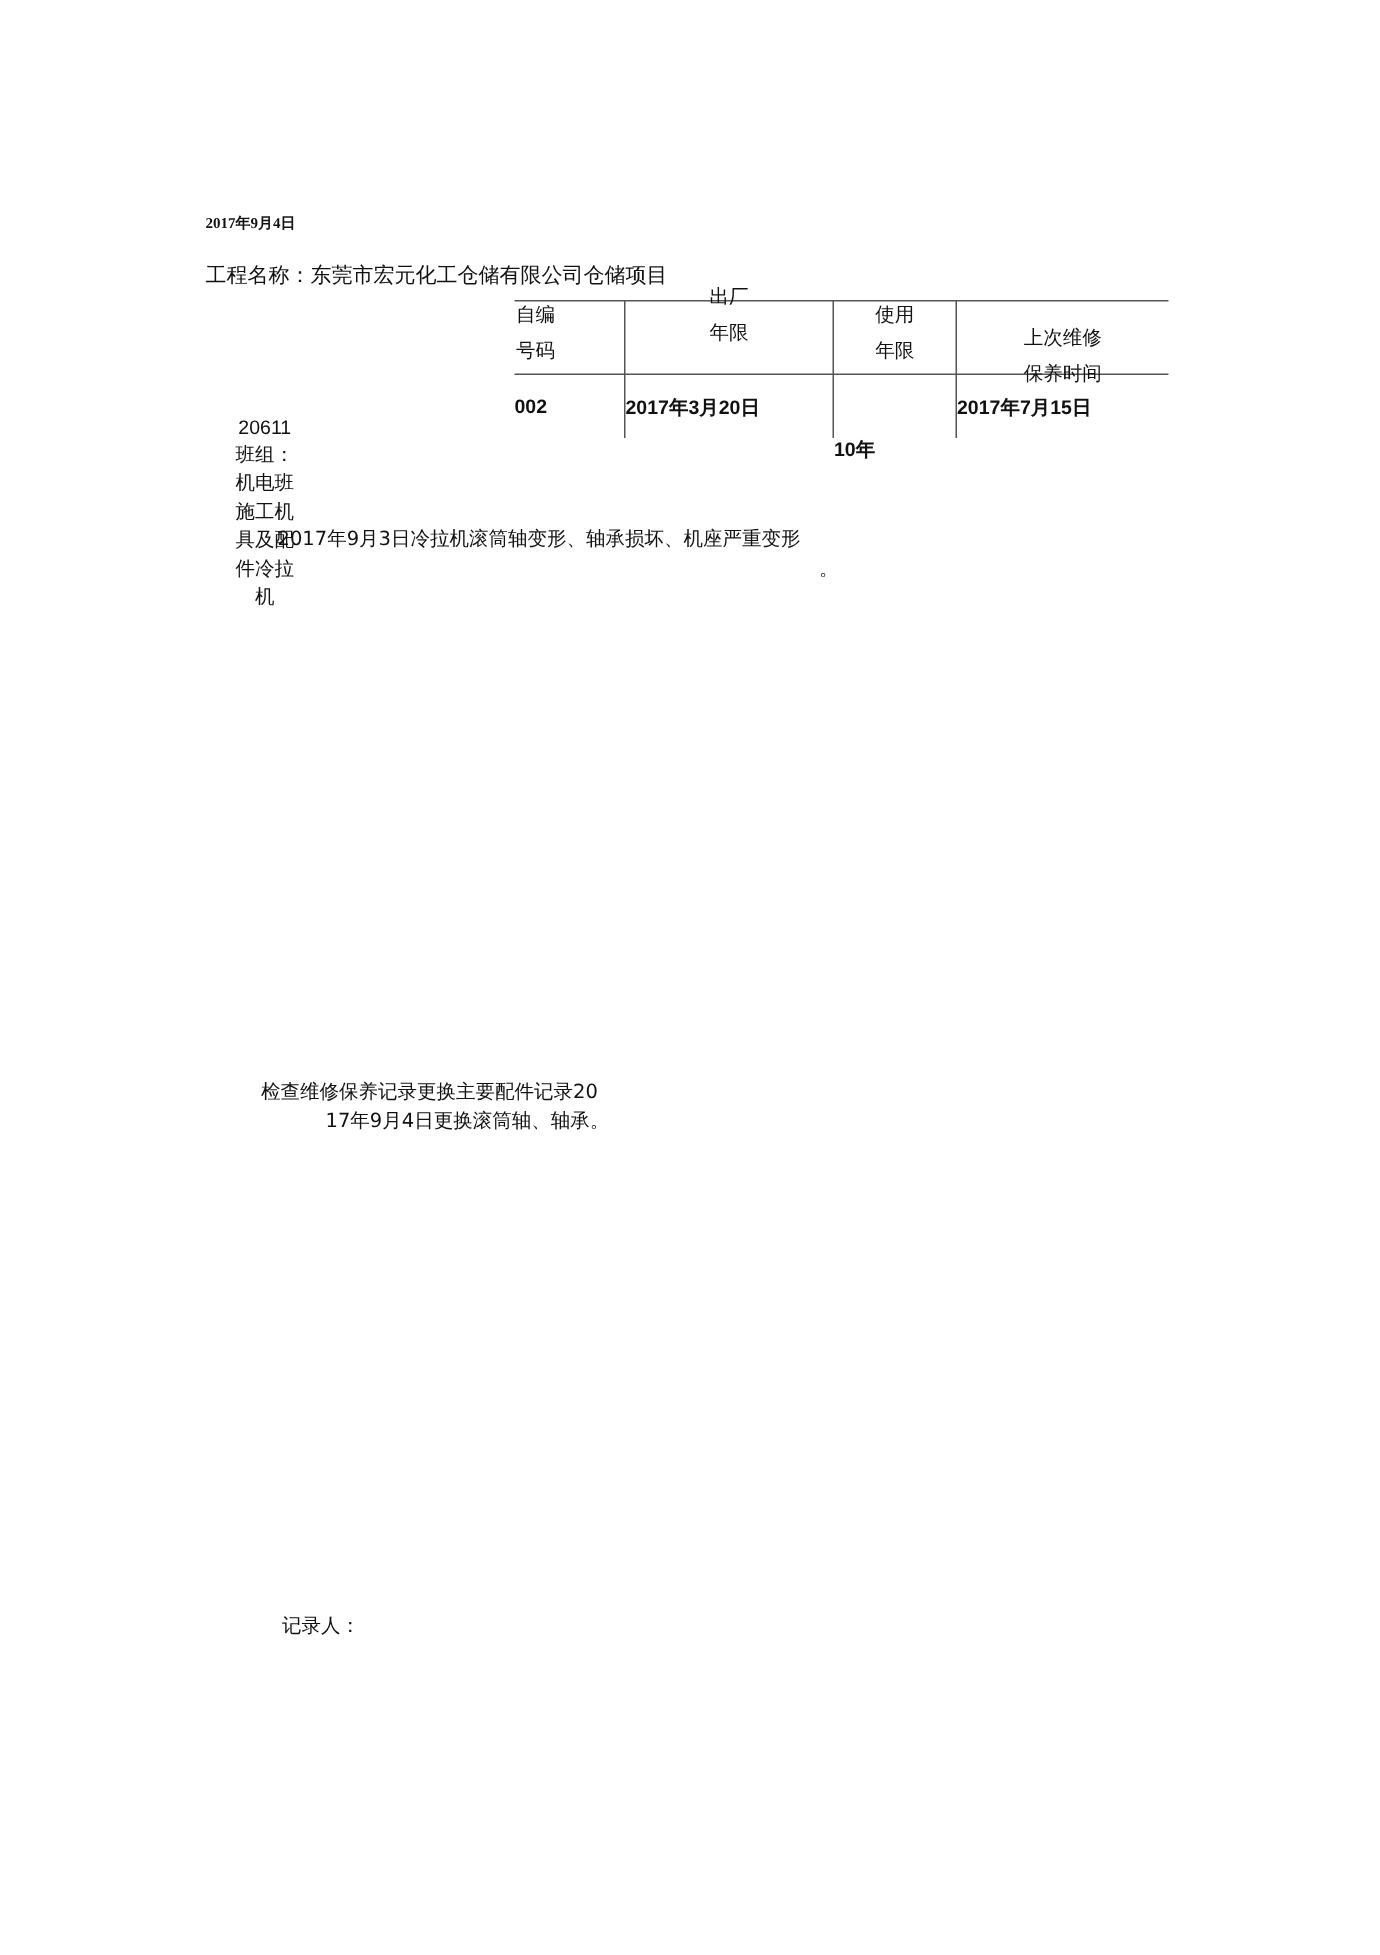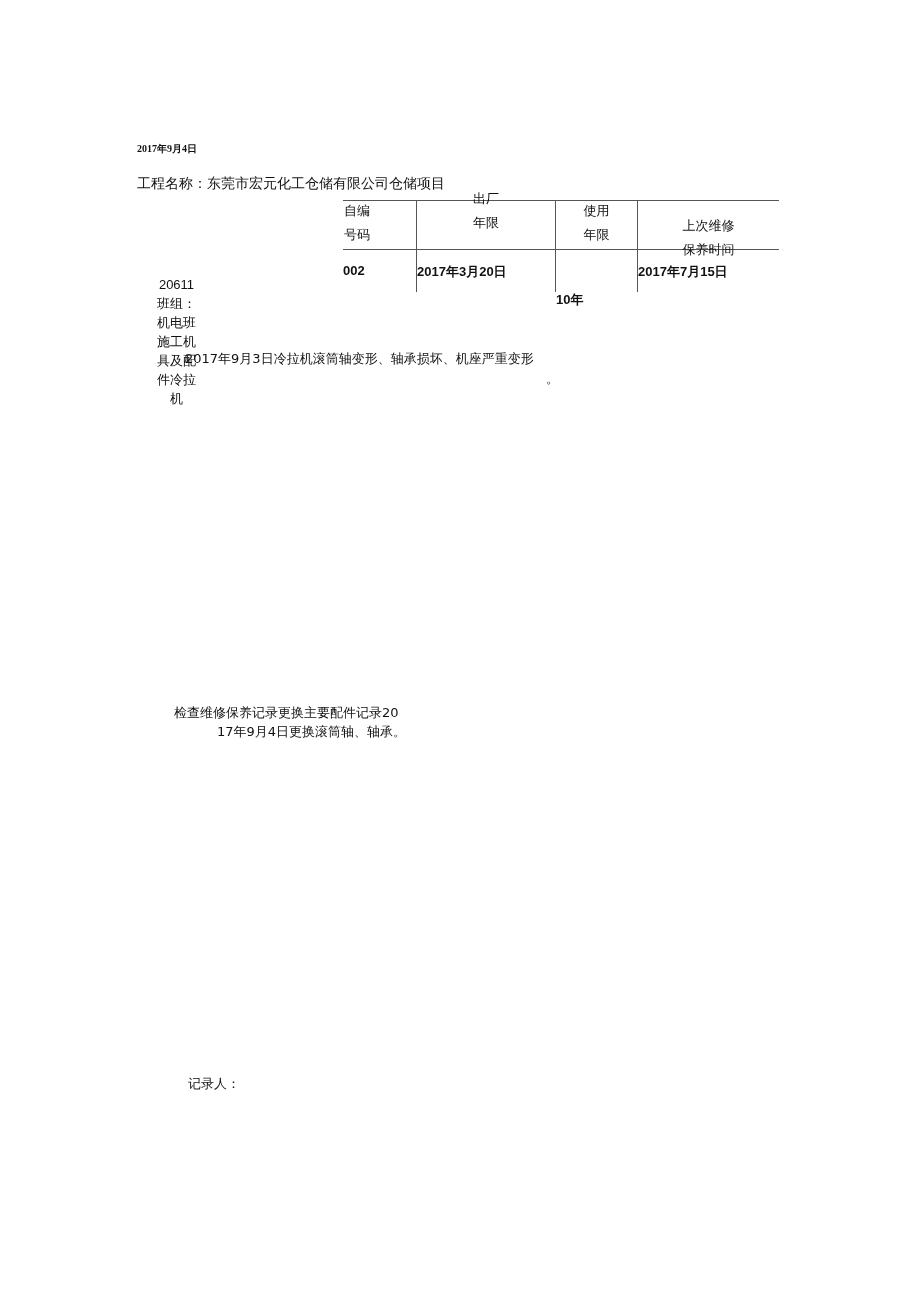--- a/index.html
+++ b/index.html
@@ -11,21 +11,21 @@
     .hline { position:absolute; height:1px; background:#555; }
     .vline { position:absolute; width:1px; background:#555; }
     .cell { position:absolute; font-size:13px; line-height:24px; }
     .cell.c { text-align:center; }
     .val { position:absolute; font-size:13px; font-weight:bold; font-family:"Liberation Sans","DejaVu Sans",sans-serif; text-align:left; }
     .left-col { left:157px; top:275px; font-size:13px; line-height:19px; }
     .left-col div { white-space:nowrap;text-align:center; }
     .left-col .num { font-family:"Liberation Sans","DejaVu Sans",sans-serif; }
     .fault { left:185px; top:350px; font-size:13px; }
     .period1 { left:546px; top:370px; font-size:13px; }
-    .inspect { left:174px; top:703px; font-size:13px; line-height:19px; }
+    .inspect { left:174px; top:719px; font-size:13px; line-height:19px; }
     .inspect .line2 { padding-left:43px; }
     .recorder { left:188px; top:1075px; font-size:13px; }
   </style>
 </head>
 <body>
 
 <div class="abs date-top">2017年9月4日</div>
 
 <div class="abs project">
   <span>工程名称：</span><span>东莞市宏元化工仓储有限公司仓储项目</span>

